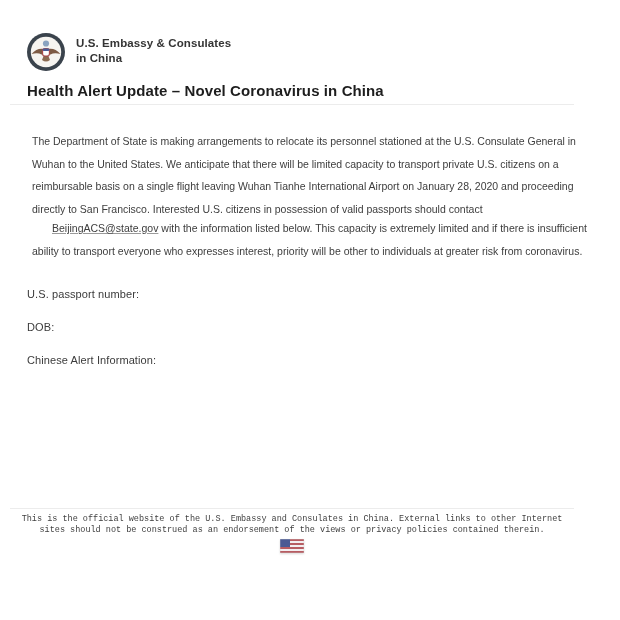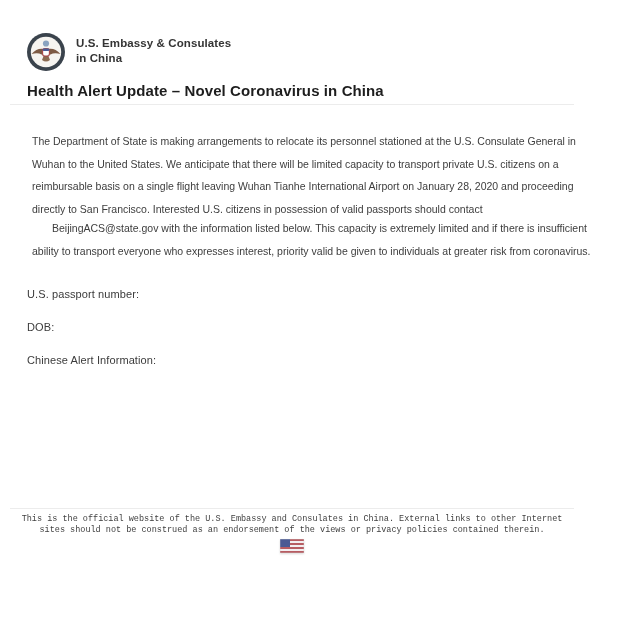--- a/index.html
+++ b/index.html
@@ -40,21 +40,21 @@
 
   
   .body-paragraph {
     position: absolute; left: 16px; width: 575px;
     margin: 16px;
     font-size: 10.5px; line-height: 22.5px; color: #3d3d3d;
   }
   .p1 { top: 114px; }
   .p2 { top: 201px; }
   .email-link {
-    color: #3d3d3d; 
+    color: #3d3d3d; text-decoration: underline;
     text-decoration-color: #9a9a9a; cursor: pointer; padding-left: 20px;
   }
 
   
   .form-fields { position: absolute; top: 288px; left: 27px; }
   .field-label {
     font-size: 11px; color: #3b3b3b; line-height: 12px;
     margin-bottom: 21px; letter-spacing: 0.1px;
   }
 
@@ -92,21 +92,21 @@
       <div>U.S. Embassy &amp; Consulates</div>
       <div>in China</div>
     </div>
   </div>
 
   <h1 class="alert-title">Health Alert Update – Novel Coronavirus in China</h1>
   <hr class="divider divider-top">
 
   <p class="body-paragraph p1">The Department of State is making arrangements to relocate its personnel stationed at the U.S. Consulate General in Wuhan to the United States.  We anticipate that there will be limited capacity to transport private U.S. citizens on a reimbursable basis on a single flight leaving Wuhan Tianhe International Airport on January 28, 2020 and proceeding directly to San Francisco. Interested U.S. citizens in possession of valid passports should contact</p>
 
-  <p class="body-paragraph p2"><a class="email-link">BeijingACS@state.gov</a><span> with the information listed below.  This capacity is extremely limited and if there is insufficient ability to transport everyone who expresses interest, priority valid be given to individuals at greater risk from coronavirus.</span></p>
+  <p class="body-paragraph p2"><a class="email-link">BeijingACS@state.gov</a><span> with the information listed below.  This capacity is extremely limited and if there is insufficient ability to transport everyone who expresses interest, priority will be other to individuals at greater risk from coronavirus.</span></p>
 
   <div class="form-fields">
     <div class="field-label">U.S. passport number:</div>
     <div class="field-label">DOB:</div>
     <div class="field-label">Chinese Alert Information:</div>
   </div>
 
   <hr class="divider divider-bottom">
   <p class="footer-disclaimer">This is the official website of the U.S. Embassy and Consulates in China. External links to other Internet sites should not be construed as an endorsement of the views or privacy policies contained therein.</p>
 

